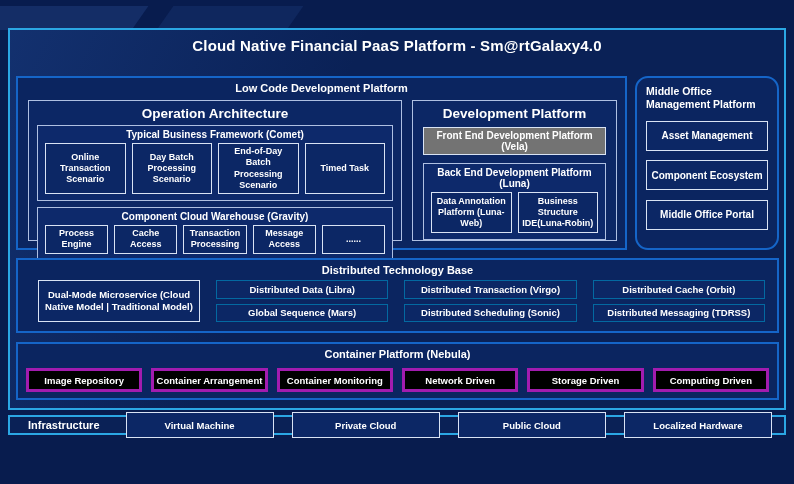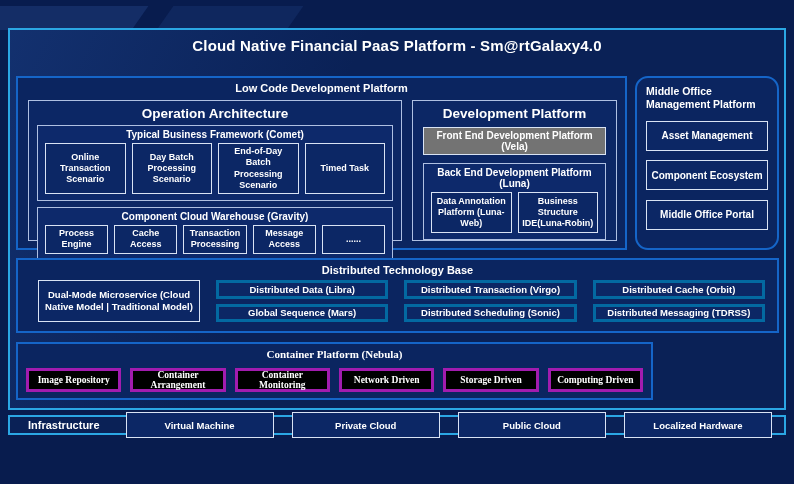--- a/index.html
+++ b/index.html
@@ -38,21 +38,21 @@
   }
 
   .section {
     position: absolute;
     border: 2px solid #1565C8;
     background: #0B2560;
   }
   .sec-lowcode  { left: 6px;   top: 46px;  width: 611px; height: 174px; }
   .sec-midoffice{ left: 625px; top: 46px;  width: 144px; height: 174px; }
   .sec-distrib  { left: 6px;   top: 228px; width: 763px; height: 75px;  }
-  .sec-container{ left: 6px;   top: 312px; width: 637px; height: 58px; font-family: Liberation Serif, serif;  }
+  .sec-container{ left: 6px;   top: 312px; width: 763px; height: 58px;  }
 
   .sec-header {
     text-align: center;
     font-size: 11px;
     font-weight: 700;
     padding-top: 4px;
   }
 
   
   .col-box {
@@ -142,21 +142,21 @@
     border: 1px solid #D9E3F4;
     background: #0C2765;
     display: flex; align-items: center; justify-content: center;
     text-align: center;
     font-size: 9.5px; font-weight: 700; line-height: 1.3;
     padding: 2px 6px;
   }
   .dist-col { flex: 1; display: flex; flex-direction: column; gap: 5px; }
   .dist-leaf {
     flex: 1;
-    border: 3px solid #0369a1;
+    border: 1px solid #0369a1;
     background: #0C2765;
     display: flex; align-items: center; justify-content: center;
     font-size: 9.5px; font-weight: 700; text-align: center;
   }
 
   
   .cp-row {
     display: flex;
     gap: 9px;
     padding: 8px 8px 8px;

